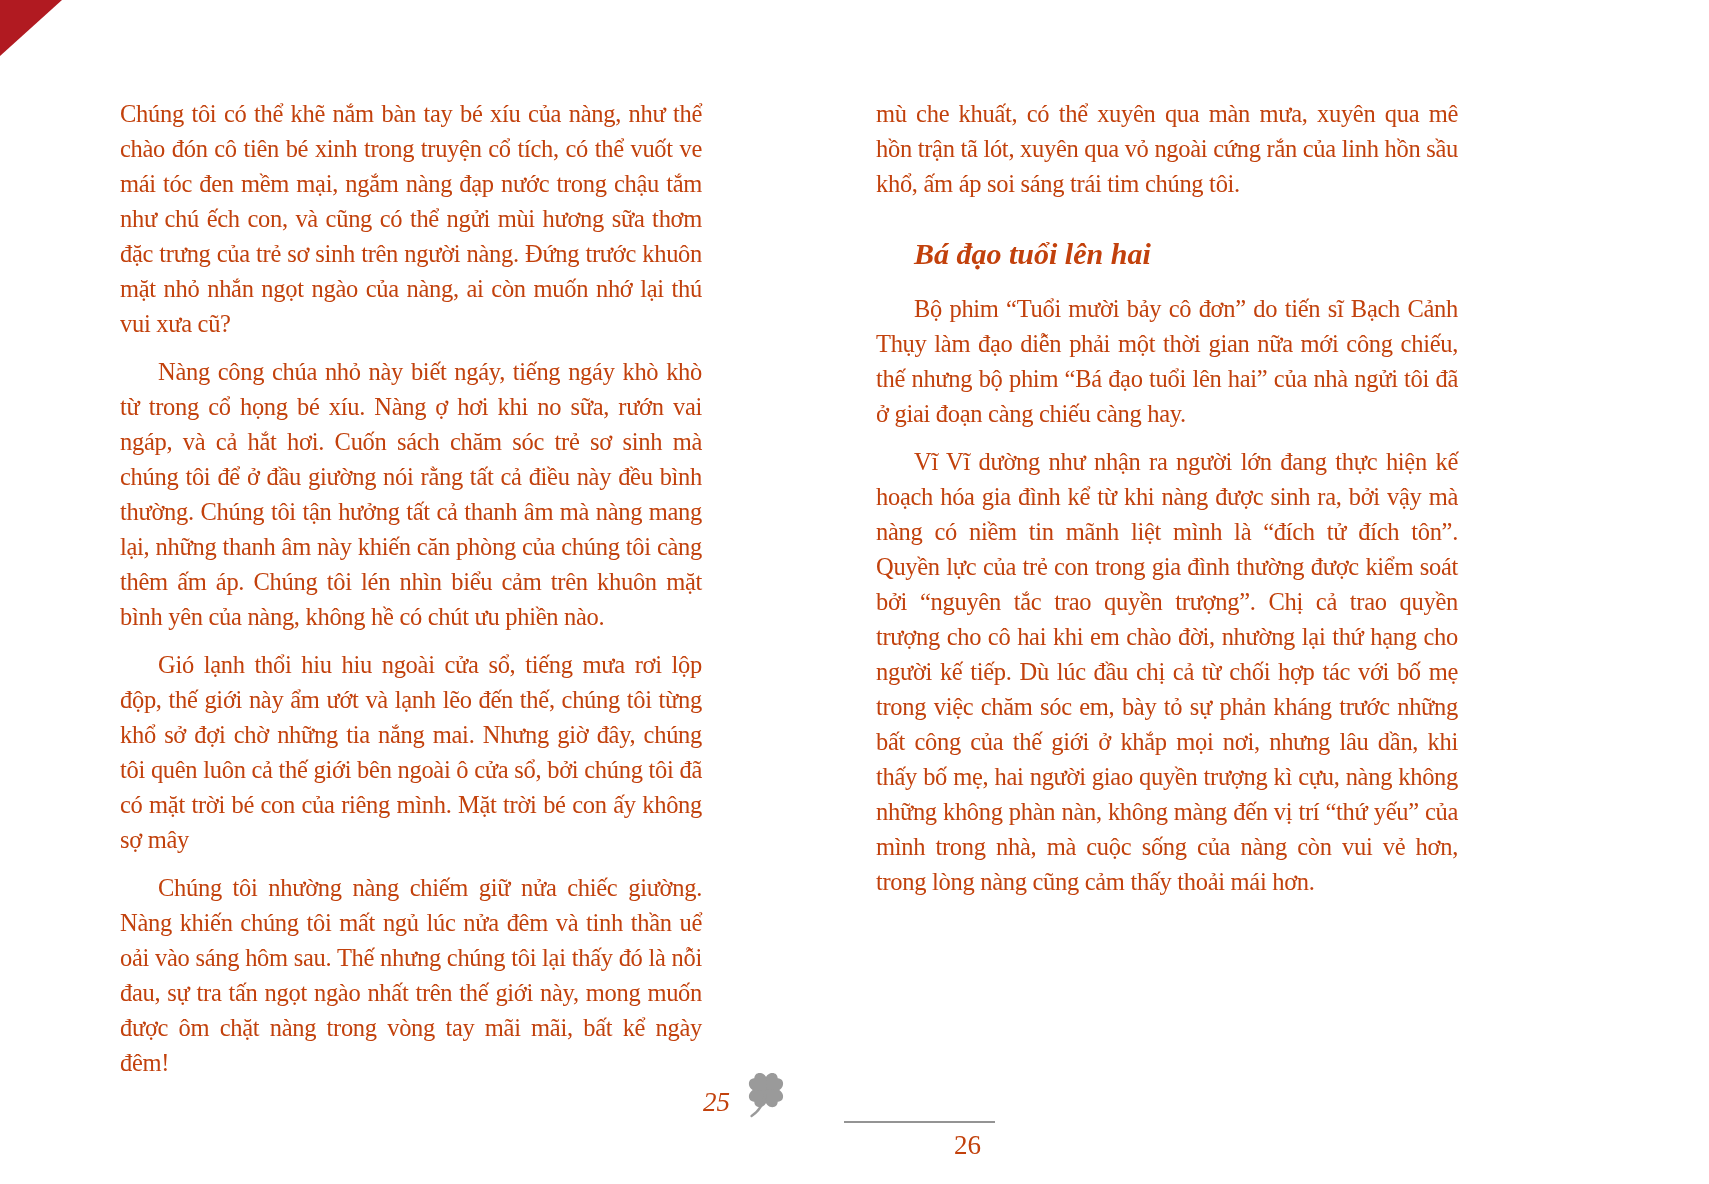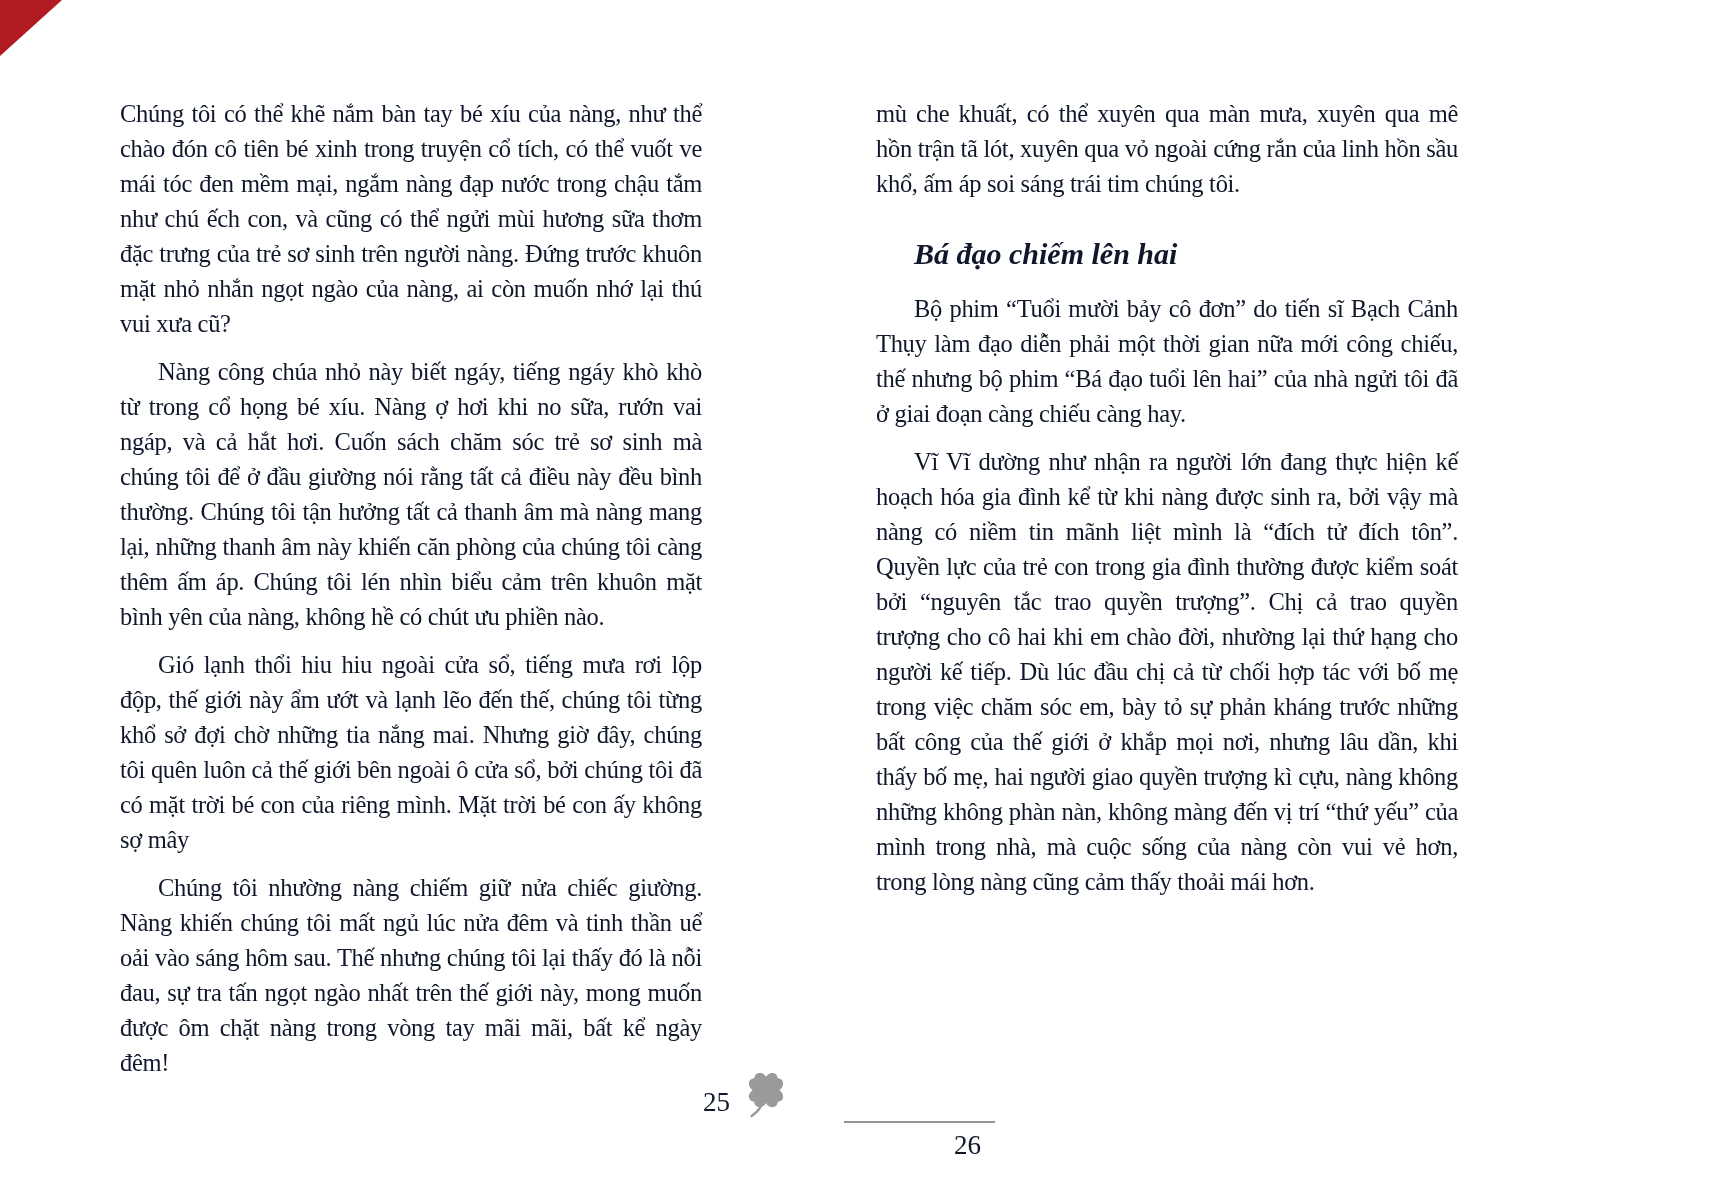--- a/index.html
+++ b/index.html
@@ -3,21 +3,21 @@
 <meta charset="utf-8">
 <style>
   html, body { margin: 0; padding: 0; background: #ffffff; }
   .spread {
     position: relative;
     width: 1709px;
     height: 1184px;
     background: #ffffff;
     overflow: hidden;
     font-family: "Liberation Serif", "DejaVu Serif", serif;
-    color: #0f172a;
+    color: #c2410c;
   }
   .corner-triangle {
     position: absolute;
     left: 0; top: 0;
     width: 62px; height: 56px;
     clip-path: polygon(0 0, 100% 0, 0 100%);
   }
   .text-col {
     position: absolute;
     top: 96px;
@@ -34,21 +34,21 @@
   .section-heading {
     font-size: 30px;
     line-height: 34px;
     font-weight: bold;
     font-style: italic;
     margin: 36px 0 20px 38px;
     text-align: left;
     letter-spacing: 0;
   }
   .footer-item { position: absolute; font-size: 27px; line-height: 27px; }
-  .pagenum-left  { left: 703px; top: 1089px; }
+  .pagenum-left  { left: 703px; top: 1089px; font-style: italic; }
   .pagenum-right { left: 954px; top: 1132px; }
   .clover { position: absolute; left: 740px; top: 1064px; }
   .footer-rule {
     position: absolute;
     left: 844px; top: 1121px;
     width: 151px; height: 2px;
   }
 </style>
 </head>
 <body>
@@ -59,21 +59,21 @@
 
   <div class="text-col col-left">
     <p>Chúng tôi có thể khẽ nắm bàn tay bé xíu của nàng, như thể chào đón cô tiên bé xinh trong truyện cổ tích, có thể vuốt ve mái tóc đen mềm mại, ngắm nàng đạp nước trong chậu tắm như chú ếch con, và cũng có thể ngửi mùi hương sữa thơm đặc trưng của trẻ sơ sinh trên người nàng. Đứng trước khuôn mặt nhỏ nhắn ngọt ngào của nàng, ai còn muốn nhớ lại thú vui xưa cũ?</p>
     <p class="indent">Nàng công chúa nhỏ này biết ngáy, tiếng ngáy khò khò từ trong cổ họng bé xíu. Nàng ợ hơi khi no sữa, rướn vai ngáp, và cả hắt hơi. Cuốn sách chăm sóc trẻ sơ sinh mà chúng tôi để ở đầu giường nói rằng tất cả điều này đều bình thường. Chúng tôi tận hưởng tất cả thanh âm mà nàng mang lại, những thanh âm này khiến căn phòng của chúng tôi càng thêm ấm áp. Chúng tôi lén nhìn biểu cảm trên khuôn mặt bình yên của nàng, không hề có chút ưu phiền nào.</p>
     <p class="indent">Gió lạnh thổi hiu hiu ngoài cửa sổ, tiếng mưa rơi lộp độp, thế giới này ẩm ướt và lạnh lẽo đến thế, chúng tôi từng khổ sở đợi chờ những tia nắng mai. Nhưng giờ đây, chúng tôi quên luôn cả thế giới bên ngoài ô cửa sổ, bởi chúng tôi đã có mặt trời bé con của riêng mình. Mặt trời bé con ấy không sợ mây</p>
     <p class="indent">Chúng tôi nhường nàng chiếm giữ nửa chiếc giường. Nàng khiến chúng tôi mất ngủ lúc nửa đêm và tinh thần uể oải vào sáng hôm sau. Thế nhưng chúng tôi lại thấy đó là nỗi đau, sự tra tấn ngọt ngào nhất trên thế giới này, mong muốn được ôm chặt nàng trong vòng tay mãi mãi, bất kể ngày đêm!</p>
   </div>
 
   <div class="text-col col-right">
     <p>mù che khuất, có thể xuyên qua màn mưa, xuyên qua mê hồn trận tã lót, xuyên qua vỏ ngoài cứng rắn của linh hồn sầu khổ, ấm áp soi sáng trái tim chúng tôi.</p>
-    <h2 class="section-heading">Bá đạo chiếm lên hai</h2>
+    <h2 class="section-heading">Bá đạo tuổi lên hai</h2>
     <p class="indent">Bộ phim “Tuổi mười bảy cô đơn” do tiến sĩ Bạch Cảnh Thụy làm đạo diễn phải một thời gian nữa mới công chiếu, thế nhưng bộ phim “Bá đạo tuổi lên hai” của nhà ngửi tôi đã ở giai đoạn càng chiếu càng hay.</p>
     <p class="indent">Vĩ Vĩ dường như nhận ra người lớn đang thực hiện kế hoạch hóa gia đình kể từ khi nàng được sinh ra, bởi vậy mà nàng có niềm tin mãnh liệt mình là “đích tử đích tôn”. Quyền lực của trẻ con trong gia đình thường được kiểm soát bởi “nguyên tắc trao quyền trượng”. Chị cả trao quyền trượng cho cô hai khi em chào đời, nhường lại thứ hạng cho người kế tiếp. Dù lúc đầu chị cả từ chối hợp tác với bố mẹ trong việc chăm sóc em, bày tỏ sự phản kháng trước những bất công của thế giới ở khắp mọi nơi, nhưng lâu dần, khi thấy bố mẹ, hai người giao quyền trượng kì cựu, nàng không những không phàn nàn, không màng đến vị trí “thứ yếu” của mình trong nhà, mà cuộc sống của nàng còn vui vẻ hơn, trong lòng nàng cũng cảm thấy thoải mái hơn.</p>
   </div>
 
   <span class="footer-item pagenum-left">25</span>
 
   <span class="clover">
     <svg width="52" height="54" viewBox="-27 -27 54 56" xmlns="http://www.w3.org/2000/svg">
       <defs>
         <path id="leaf" d="M0,1.5 C-2.4,-4.5 -10,-5.5 -10,-12 C-10,-16.6 -6.4,-19 -4,-19 C-1.8,-19 0,-17.2 0,-17.2 C0,-17.2 1.8,-19 4,-19 C6.4,-19 10,-16.6 10,-12 C10,-5.5 2.4,-4.5 0,1.5 Z"></path>

